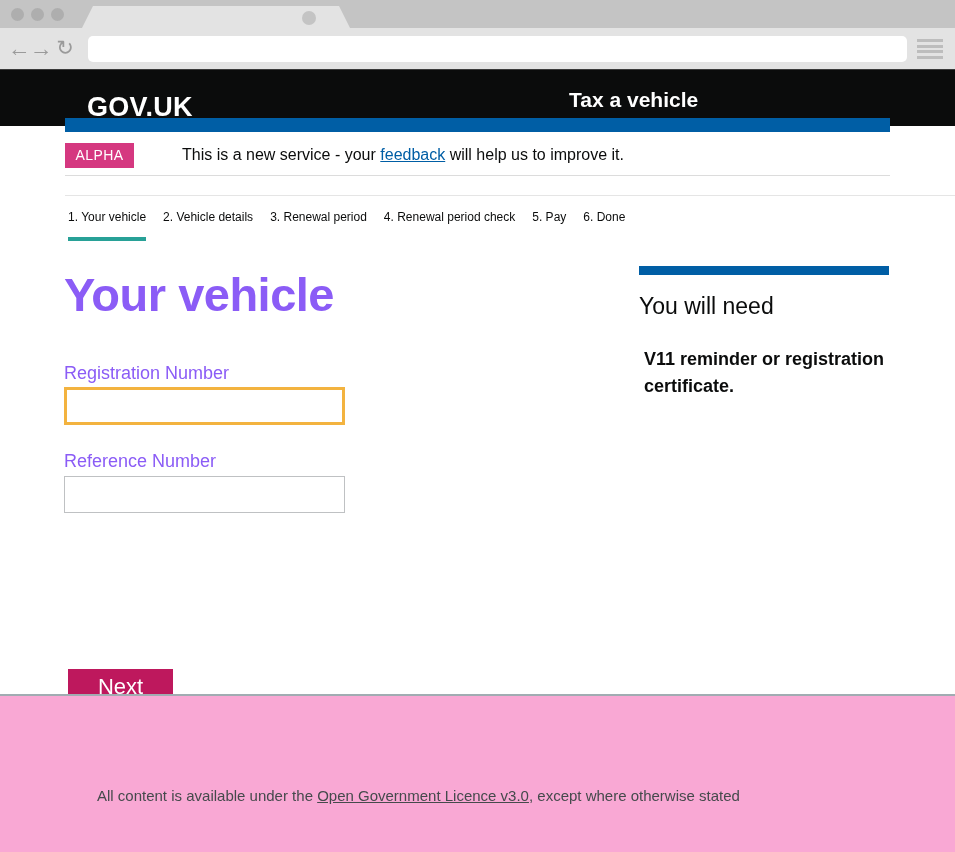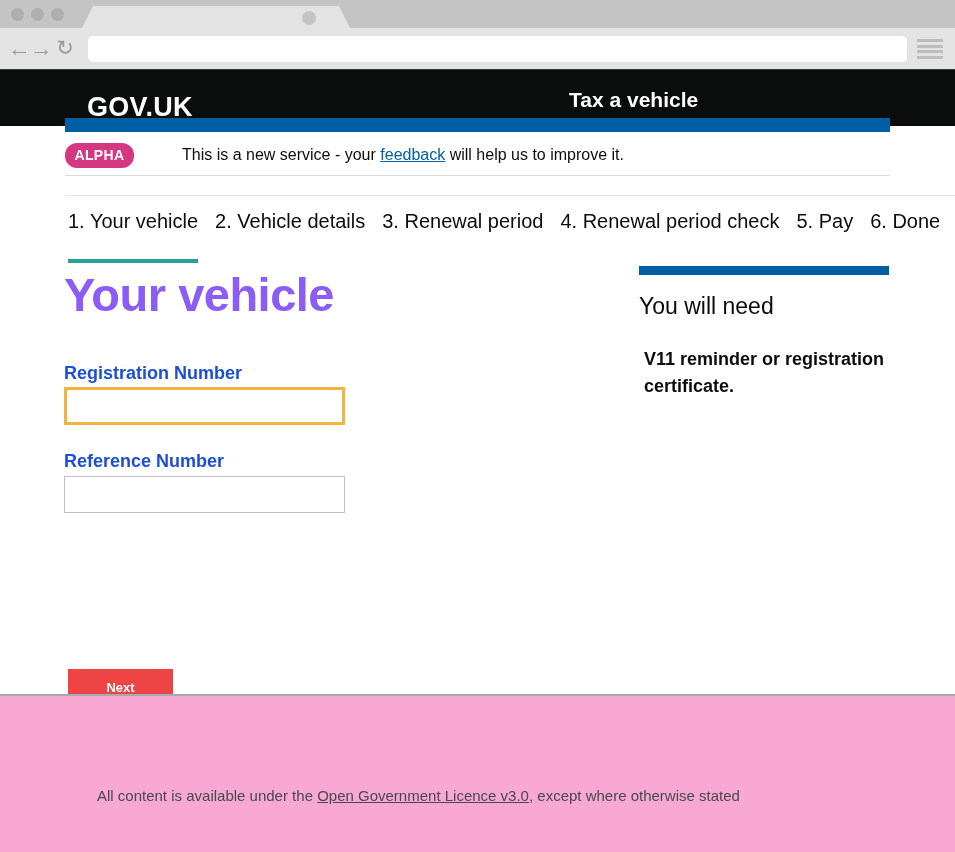--- a/index.html
+++ b/index.html
@@ -144,25 +144,24 @@
     left: 65px; top: 17px;
     width: 825px; height: 36px;
   }
   #alpha-tag {
     position: absolute;
     left: 0; top: 0;
     width: 69px; height: 25px;
     background: #d53880;
     color: #ffffff;
     font-size: 14px;
-    font-weight: bold;
+    font-weight: normal;
     letter-spacing: 0.4px;
     text-align: center;
     line-height: 25px;
-    border-radius: 12px;
   }
   #alpha-text {
     position: absolute;
     left: 79px; top: 3px;
     font-size: 16px;
     color: #0b0c0c;
     white-space: nowrap;
     margin-left: 38px;
   }
   #alpha-text a {
@@ -185,23 +184,23 @@
   
   #step-tabs {
     position: absolute;
     left: 68px; top: 84px;
     width: 840px;
     display: flex;
     gap: 17px;
     white-space: nowrap;
   }
   .step-tab {
-    font-size: 20px;
+    font-size: 12px;
     color: #0b0c0c;
-    padding-bottom: 30px;
+    padding-bottom: 17px;
     position: relative;
   }
   .step-tab.active::after {
     content: "";
     position: absolute;
     left: 0; right: 0; bottom: 0;
     height: 4px;
     background: #28a197;
   }
   #step-tabs-underline {
@@ -220,22 +219,22 @@
   }
   #page-title {
     font-size: 47px;
     font-weight: bold;
     color: #8b5cf6;
     letter-spacing: -0.5px;
     line-height: 1;
   }
   .field-label {
     font-size: 18px;
-    font-weight: bold;
-    color: #1d4ed8;
+    font-weight: normal;
+    color: #8b5cf6;
   }
   #reg-label { position: absolute; left: 0; top: 92px; }
   #reg-input {
     position: absolute;
     left: 0; top: 116px;
     width: 281px; height: 38px;
     border: 3px solid #f3b33f;
     background: #ffffff;
     font-family: "Liberation Sans", sans-serif;
     font-size: 17px;
@@ -252,27 +251,27 @@
     font-family: "Liberation Sans", sans-serif;
     font-size: 17px;
     padding: 0 8px;
     outline: none;
   }
 
   #next-button {
     position: absolute;
     left: 4px; top: 398px;
     width: 105px; height: 39px;
-    background: #ef4444;
+    background: #be185d;
     border: none;
     border-bottom: 3px solid #003618;
     color: #ffffff;
     font-family: "Liberation Sans", sans-serif;
-    font-size: 13px;
-    font-weight: bold;
+    font-size: 22px;
+    font-weight: normal;
     cursor: pointer;
   }
 
   #back-link {
     position: absolute;
     left: 5px; top: 455px;
     font-size: 18px;
     color: #005ea5;
     text-decoration: underline;
   }

